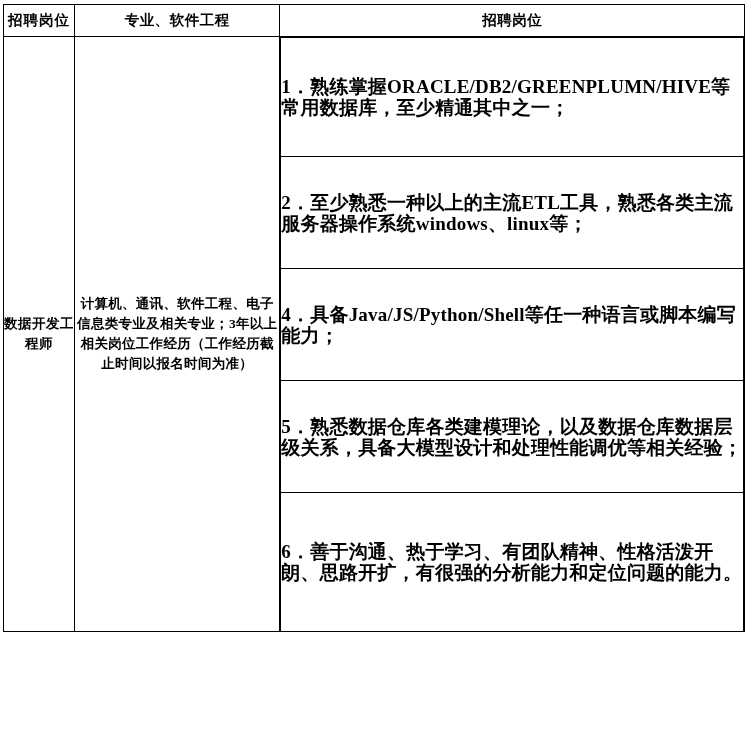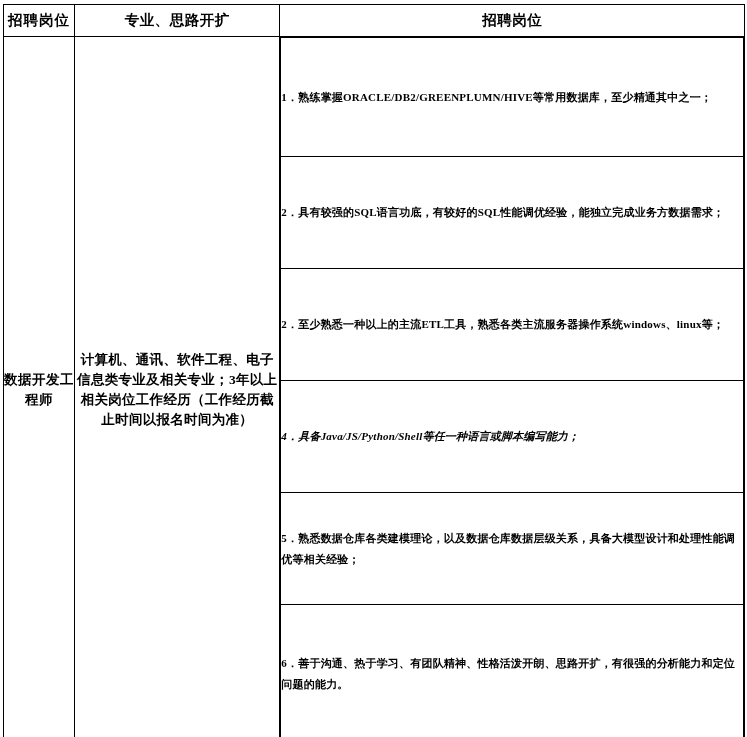--- a/index.html
+++ b/index.html
@@ -67,61 +67,58 @@
     width: 100%;
     border-collapse: collapse;
     table-layout: fixed;
   }
   .req-inner td {
     border: none;
     border-bottom: 1px solid #e2e6ea;
     vertical-align: middle;
     padding: 6px 8px 6px 10px;
     font-weight: bold;
-    font-size: 11px;
+    font-size: 19px;
     line-height: 21px;
     letter-spacing: 0.2px;
   }
   .req-inner tr:last-child td {
     border-bottom: none;
   }
   .r1 { height: 118px; }
   .r2 { height: 111px; }
   .r3 { height: 111px; }
-  .r4 { height: 111px; font-style: italic; }
+  .r4 { height: 111px; }
   .r5 { height: 111px; }
   .r6 { height: 138px; }
 </style>
 </head>
 <body>
 
 <div class="page">
   <table class="job-table">
     <colgroup>
       <col class="c-post">
       <col class="c-major">
       <col class="c-req">
     </colgroup>
     <tbody>
       <tr>
         <td class="hdr hdr-post">招聘岗位</td>
-        <td class="hdr">专业、思路开扩</td>
+        <td class="hdr">专业、软件工程</td>
         <td class="hdr">招聘岗位</td>
       </tr>
       <tr>
         <td class="cell-post">数据开发工程师</td>
         <td class="cell-major">计算机、通讯、软件工程、电子信息类专业及相关专业；3年以上相关岗位工作经历（工作经历截止时间以报名时间为准）</td>
         <td>
           <table class="req-inner">
             <tbody>
               <tr>
                 <td class="r1">1．熟练掌握ORACLE/DB2/GREENPLUMN/HIVE等常用数据库，至少精通其中之一；</td>
-              </tr>
-              <tr>
-                <td class="r2">2．具有较强的SQL语言功底，有较好的SQL性能调优经验，能独立完成业务方数据需求；</td>
               </tr>
               <tr>
                 <td class="r3">2．至少熟悉一种以上的主流ETL工具，熟悉各类主流服务器操作系统windows、linux等；</td>
               </tr>
               <tr>
                 <td class="r4">4．具备Java/JS/Python/Shell等任一种语言或脚本编写能力；</td>
               </tr>
               <tr>
                 <td class="r5">5．熟悉数据仓库各类建模理论，以及数据仓库数据层级关系，具备大模型设计和处理性能调优等相关经验；</td>
               </tr>

